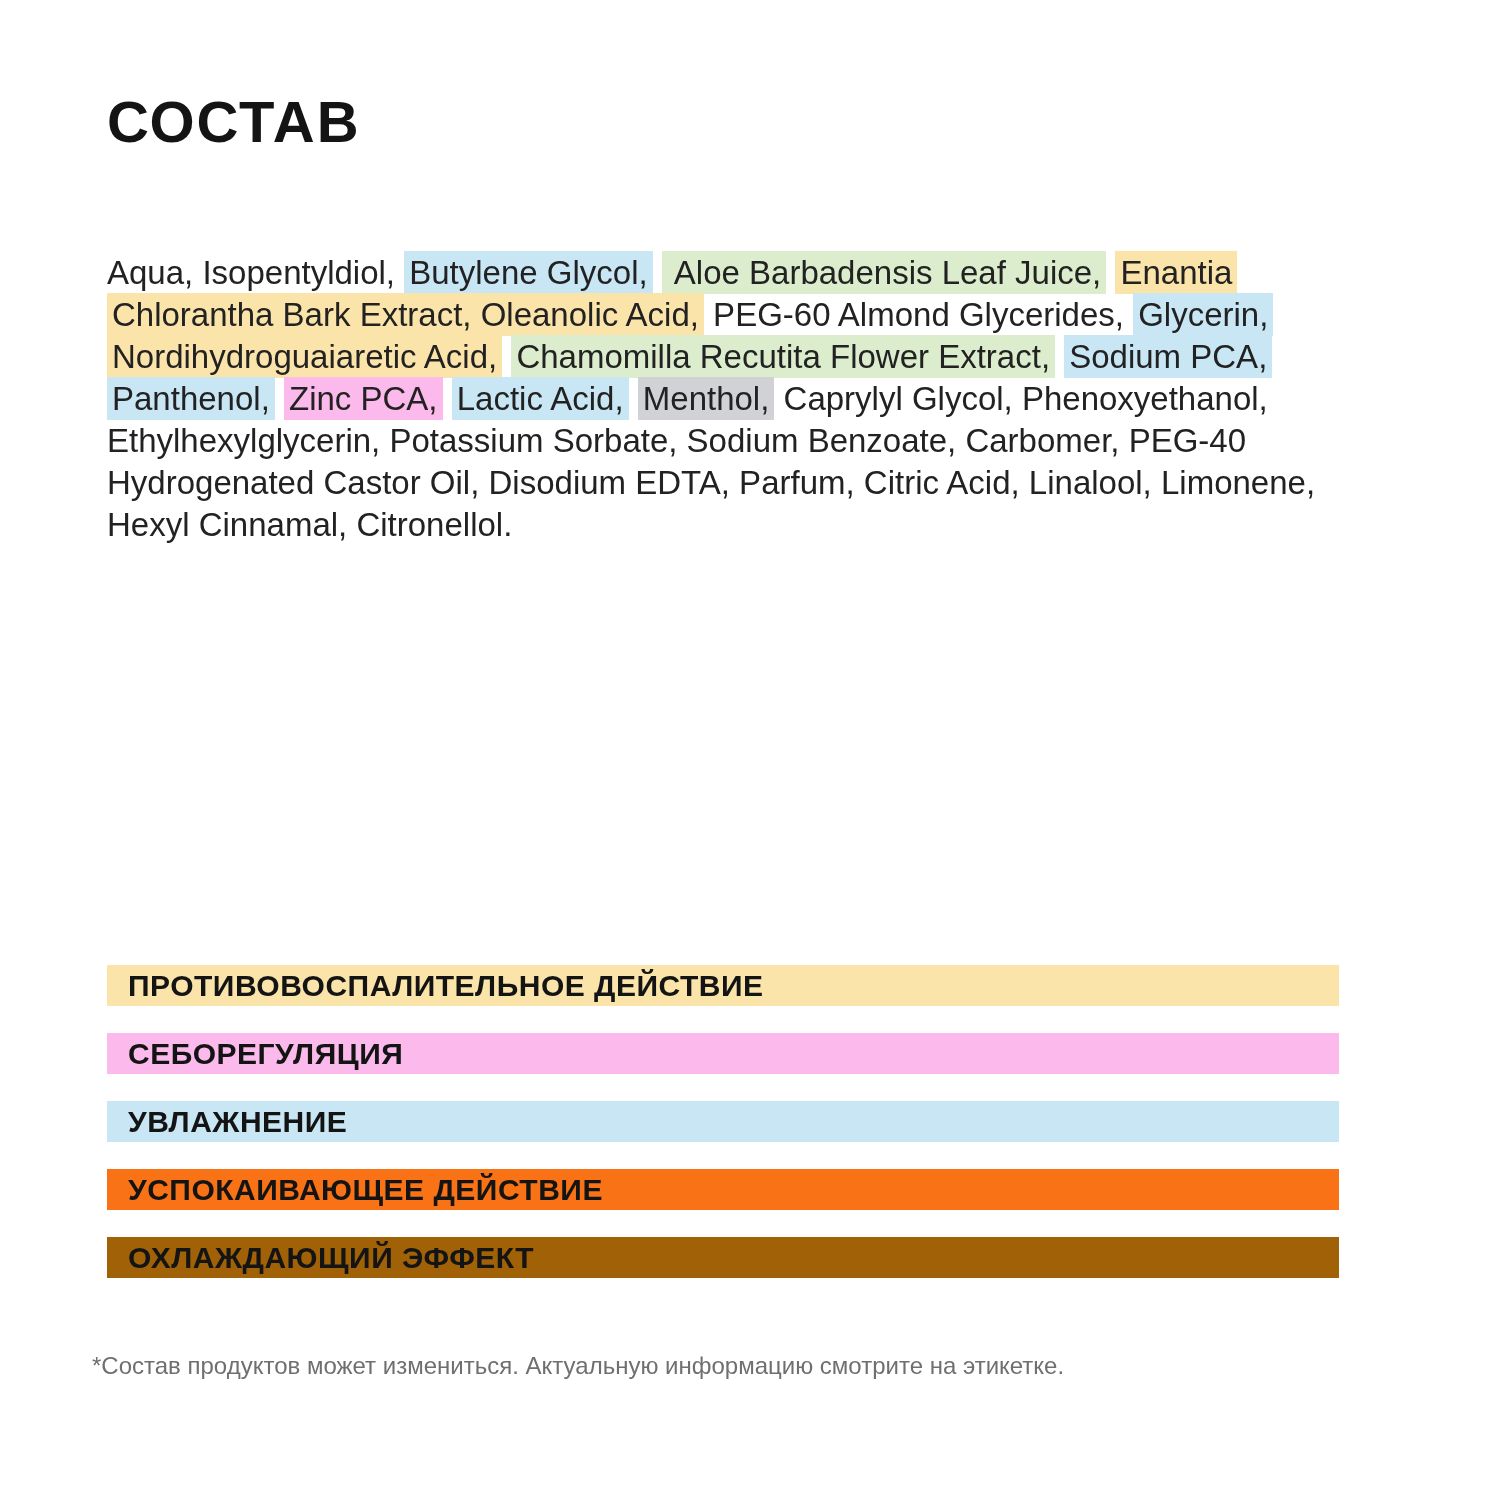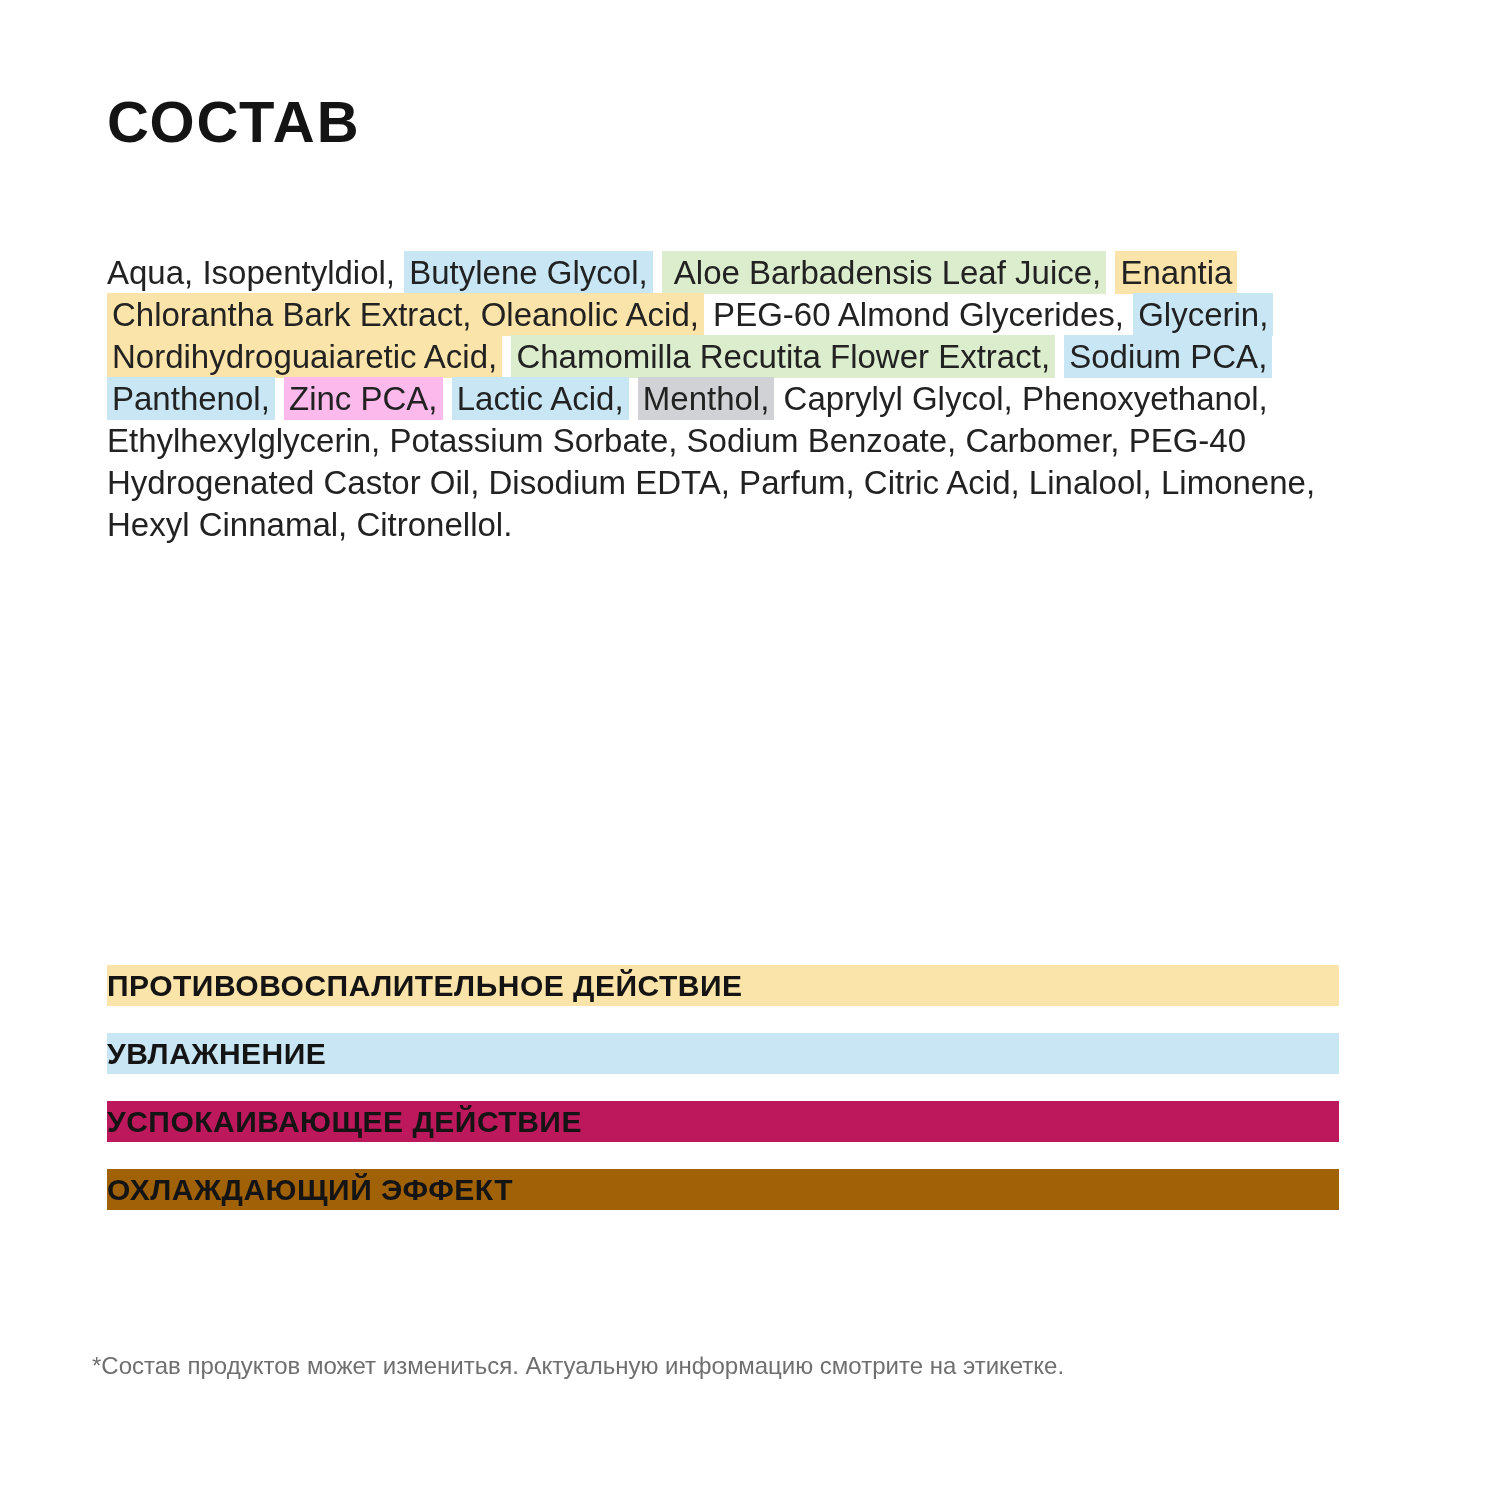--- a/index.html
+++ b/index.html
@@ -47,20 +47,21 @@
     top: 965px;
     width: 1288px;
   }
   .legend-bar {
     width: 100%;
     height: 41px;
     margin-bottom: 27px;
     display: flex;
     align-items: center;
     box-sizing: border-box;
+    padding-left: 21px;
   }
   .legend-bar-label {
     font-size: 30px;
     font-weight: 700;
     letter-spacing: 0.5px;
     color: #141414;
     white-space: nowrap;
   }
   .footnote {
     position: absolute;
@@ -84,24 +85,27 @@
       <div class="ingredient-line"><span class="hl" style="background: rgb(201, 230, 244);">Panthenol,</span><span> </span><span class="hl" style="background: rgb(252, 185, 235);">Zinc PCA,</span><span> </span><span class="hl" style="background: rgb(201, 230, 244);">Lactic Acid,</span><span> </span><span class="hl" style="background: rgb(209, 210, 214);">Menthol,</span><span> Caprylyl Glycol, Phenoxyethanol,</span></div>
       <div class="ingredient-line"><span>Ethylhexylglycerin, Potassium Sorbate, Sodium Benzoate, Carbomer, PEG-40</span></div>
       <div class="ingredient-line"><span>Hydrogenated Castor Oil, Disodium EDTA, Parfum, Citric Acid, Linalool, Limonene,</span></div>
       <div class="ingredient-line"><span>Hexyl Cinnamal, Citronellol.</span></div>
     </div>
 
   <div class="legend">
       <div class="legend-bar" style="background: rgb(251, 228, 169);">
         <span class="legend-bar-label">ПРОТИВОВОСПАЛИТЕЛЬНОЕ ДЕЙСТВИЕ</span>
       </div>
+      <div class="legend-bar" style="background: rgb(252, 185, 235);">
+        <span class="legend-bar-label">СЕБОРЕГУЛЯЦИЯ</span>
+      </div>
       <div class="legend-bar" style="background: rgb(201, 230, 244);">
         <span class="legend-bar-label">УВЛАЖНЕНИЕ</span>
       </div>
-      <div class="legend-bar" style="background: #be185d;">
+      <div class="legend-bar" style="background: #f97316;">
         <span class="legend-bar-label">УСПОКАИВАЮЩЕЕ ДЕЙСТВИЕ</span>
       </div>
       <div class="legend-bar" style="background: #a16207;">
         <span class="legend-bar-label">ОХЛАЖДАЮЩИЙ ЭФФЕКТ</span>
       </div>
     </div>
 
   <div class="footnote">*Состав продуктов может измениться. Актуальную информацию смотрите на этикетке.</div>
 </div>
 

